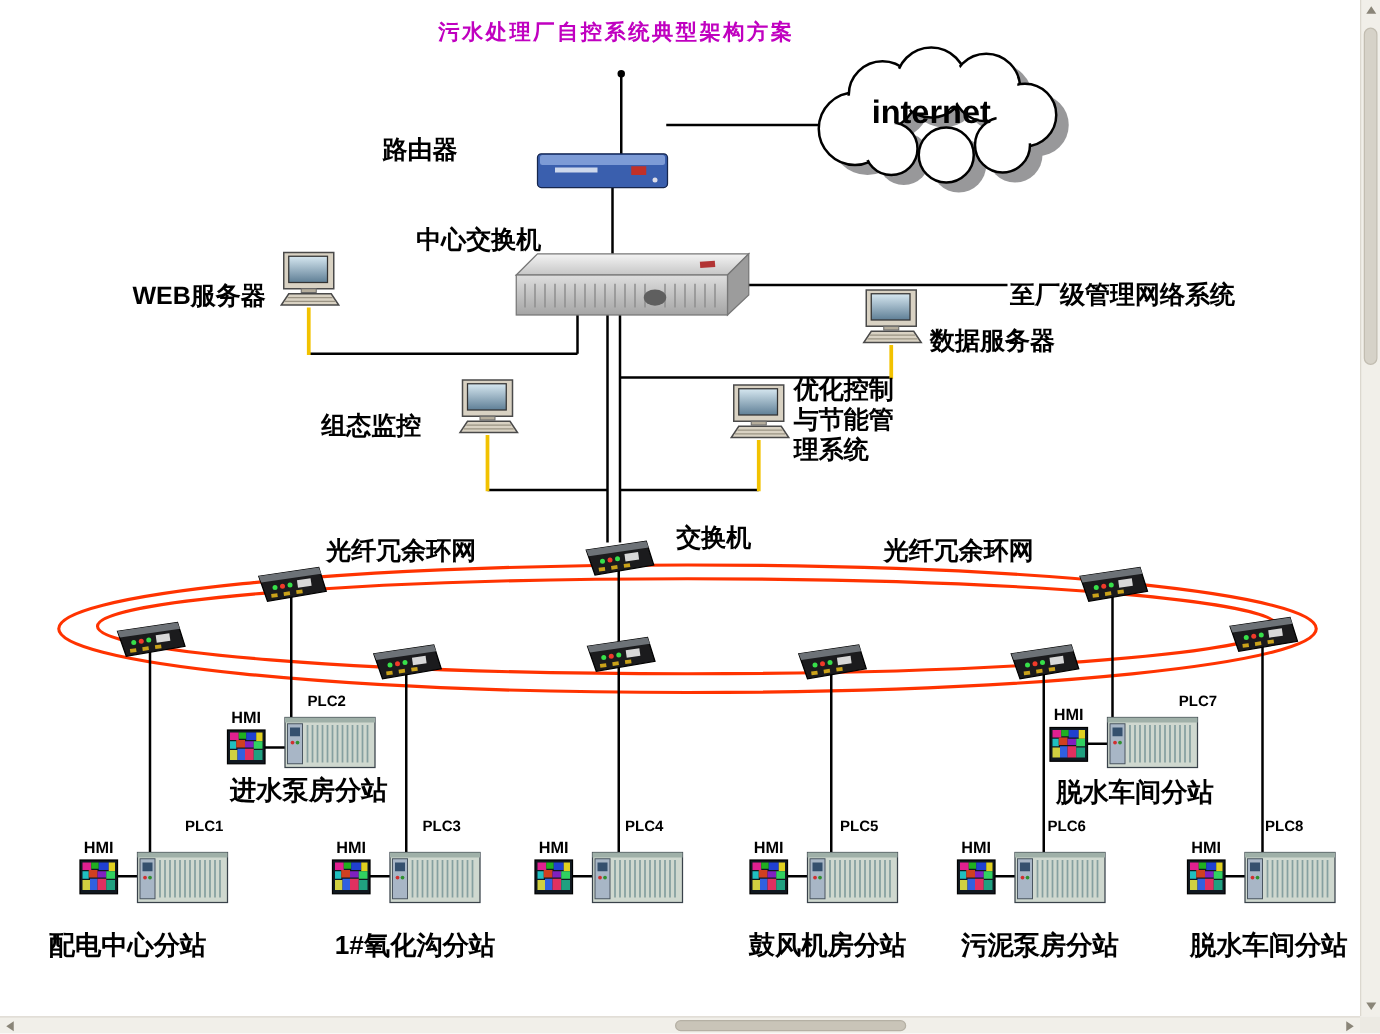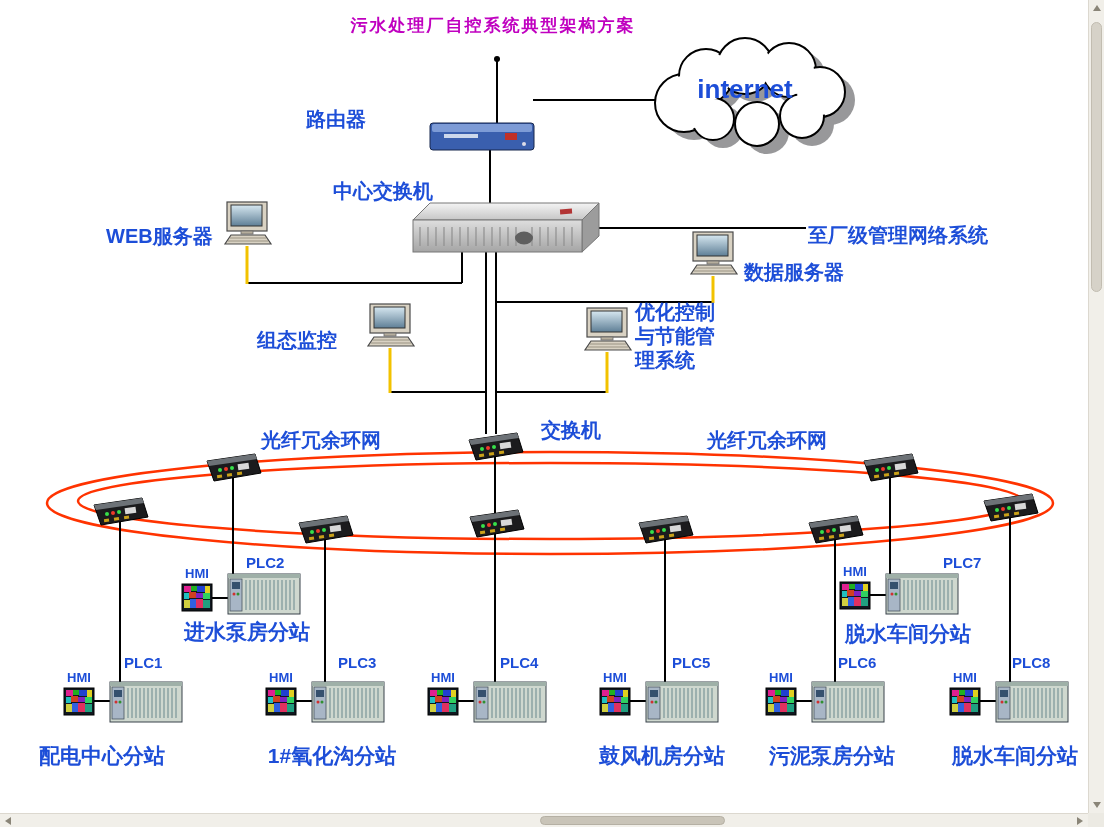--- a/index.html
+++ b/index.html
@@ -6,26 +6,26 @@
   html, body { margin: 0; padding: 0; background: #ffffff; }
   .canvas {
     position: relative;
     width: 1104px;
     height: 827px;
     background: #ffffff;
     overflow: hidden;
     font-family: "Liberation Sans", "DejaVu Sans", sans-serif;
   }
   .layer { position: absolute; left: 0; top: 0; }
-  .lbl { position: absolute; font-weight: bold; color: #1d4ed8; white-space: nowrap; }
+  .lbl { position: absolute; font-weight: bold; color: #000000; white-space: nowrap; }
   .title { font-size: 17px; letter-spacing: 2px; color: #c000c0; text-align: center; }
   .big  { font-size: 20px; }
   .inet { font-size: 26px; text-align: center; }
   .name { font-size: 21px; text-align: center; }
-  .plcl { font-size: 15px; }
+  .plcl { font-size: 12px; }
   .hmil { font-size: 13px; text-align: center; }
   .multi { white-space: pre-line; line-height: 24px; }
 
   
   .vscroll {
     position: absolute; right: 0; top: 0; width: 16px; height: 813px;
     background: #f1efe9; border-left: 1px solid #dcd8cf;
   }
   .vthumb {
     position: absolute; left: 2px; top: 22px; width: 11px; height: 270px;
@@ -275,21 +275,21 @@
 
   <div class="lbl hmil" style="left:182px; top:566px; width:30px;">HMI</div>
   <div class="lbl plcl" style="left:246px; top:554px;">PLC2</div>
   <div class="lbl name" style="left:172px; top:618px; width:150px;">进水泵房分站</div>
 
   <div class="lbl hmil" style="left:840px; top:564px; width:30px;">HMI</div>
   <div class="lbl plcl" style="left:943px; top:554px;">PLC7</div>
   <div class="lbl name" style="left:833px; top:620px; width:150px;">脱水车间分站</div>
 
   <div class="lbl hmil" style="left:64px; top:670px; width:30px;">HMI</div>
-  <div class="lbl plcl" style="left:124px; top:654px;">PLC1</div>
+  <div class="lbl plcl" style="left:148px; top:654px;">PLC1</div>
   <div class="lbl name" style="left:27px; top:742px; width:150px;">配电中心分站</div>
 
   <div class="lbl hmil" style="left:266px; top:670px; width:30px;">HMI</div>
   <div class="lbl plcl" style="left:338px; top:654px;">PLC3</div>
   <div class="lbl name" style="left:257px; top:742px; width:150px;">1#氧化沟分站</div>
 
   <div class="lbl hmil" style="left:428px; top:670px; width:30px;">HMI</div>
   <div class="lbl plcl" style="left:500px; top:654px;">PLC4</div>
 
   <div class="lbl hmil" style="left:600px; top:670px; width:30px;">HMI</div>

